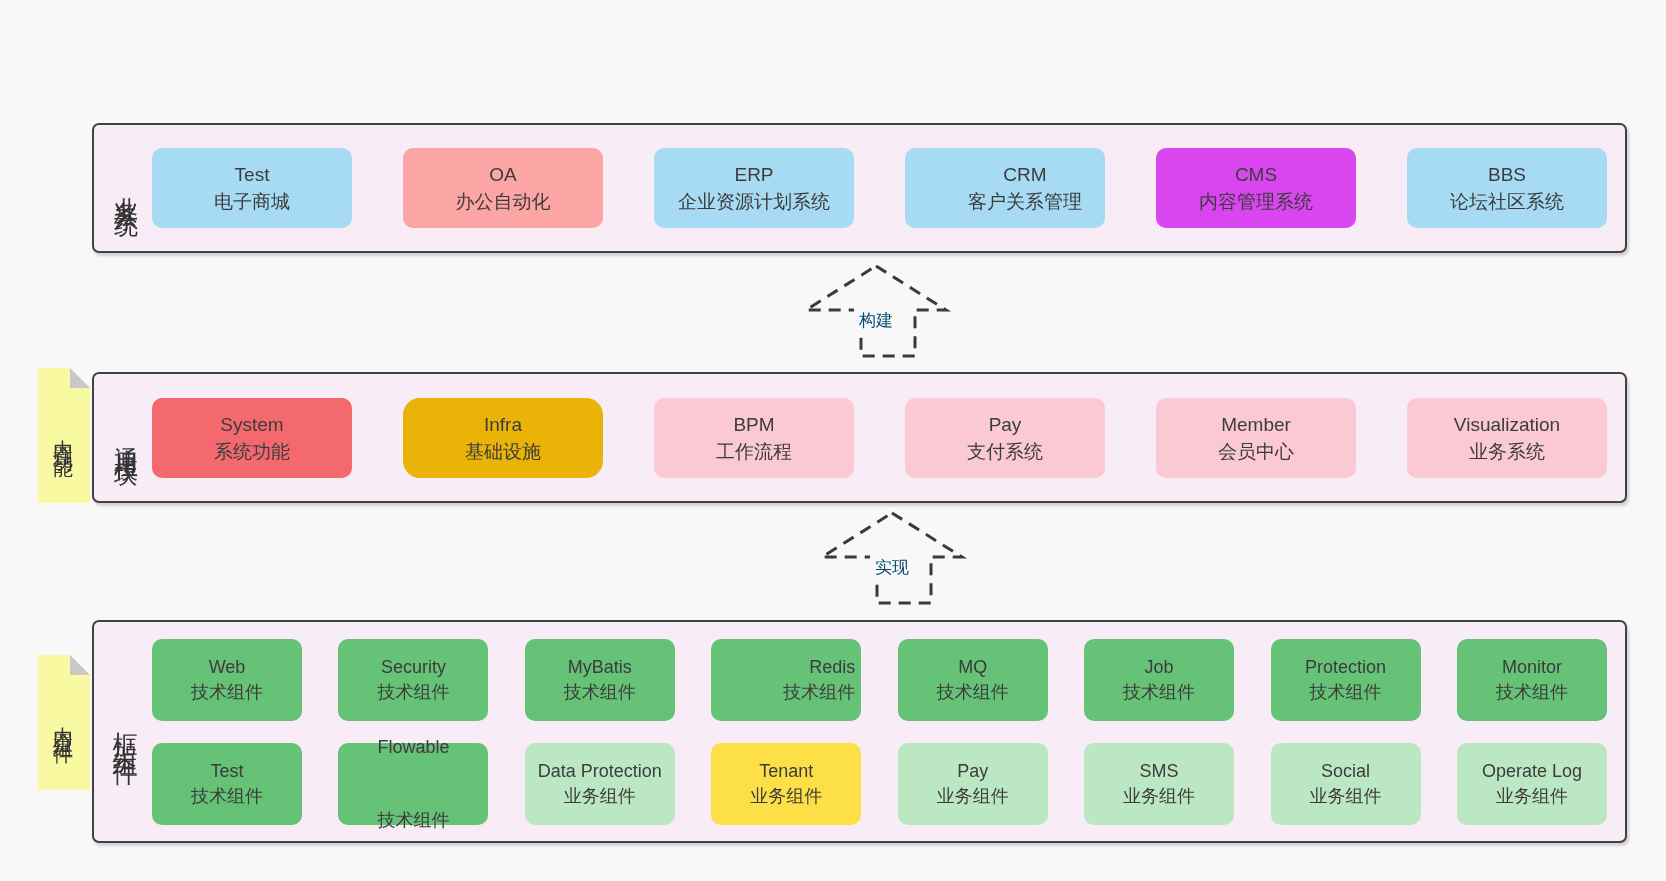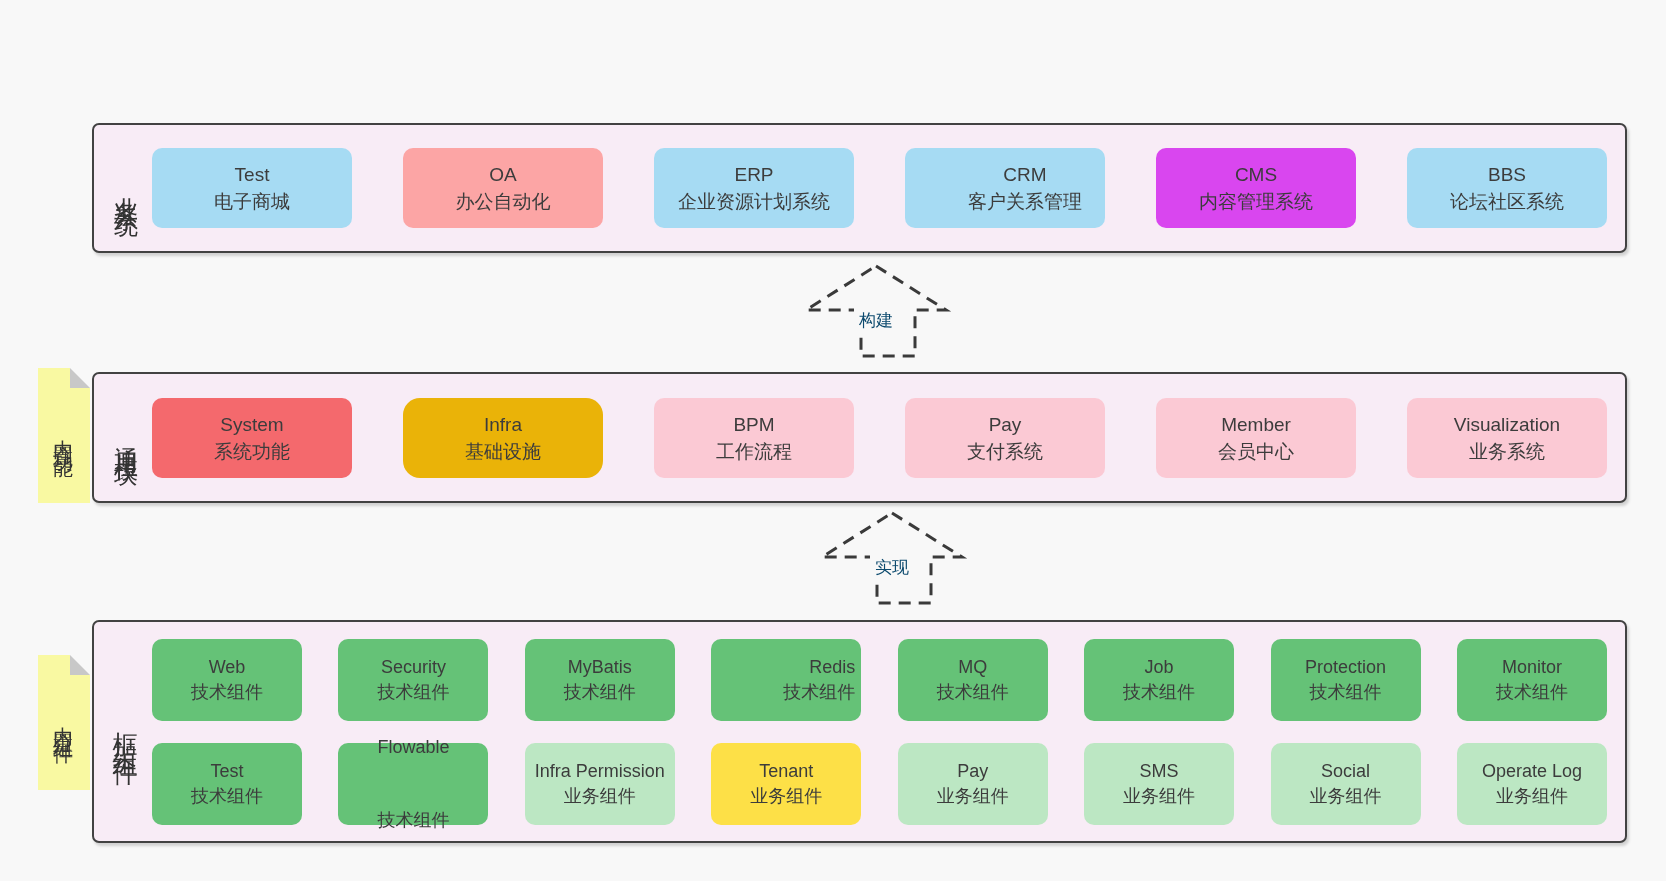--- a/index.html
+++ b/index.html
@@ -236,21 +236,21 @@
         <div class="box-row">
           <div class="box" style="background: rgb(101, 194, 119);">
             <div class="box-title">Test</div>
             <div class="box-subtitle">技术组件</div>
           </div>
           <div class="box" style="background: rgb(101, 194, 119); gap: 48px;">
             <div class="box-title">Flowable</div>
             <div class="box-subtitle">技术组件</div>
           </div>
           <div class="box" style="background: rgb(188, 231, 195);">
-            <div class="box-title">Infra Permission</div>
+            <div class="box-title">Data Protection</div>
             <div class="box-subtitle">业务组件</div>
           </div>
           <div class="box" style="background: #fde047;">
             <div class="box-title">Tenant</div>
             <div class="box-subtitle">业务组件</div>
           </div>
           <div class="box" style="background: rgb(188, 231, 195);">
             <div class="box-title">Pay</div>
             <div class="box-subtitle">业务组件</div>
           </div>

